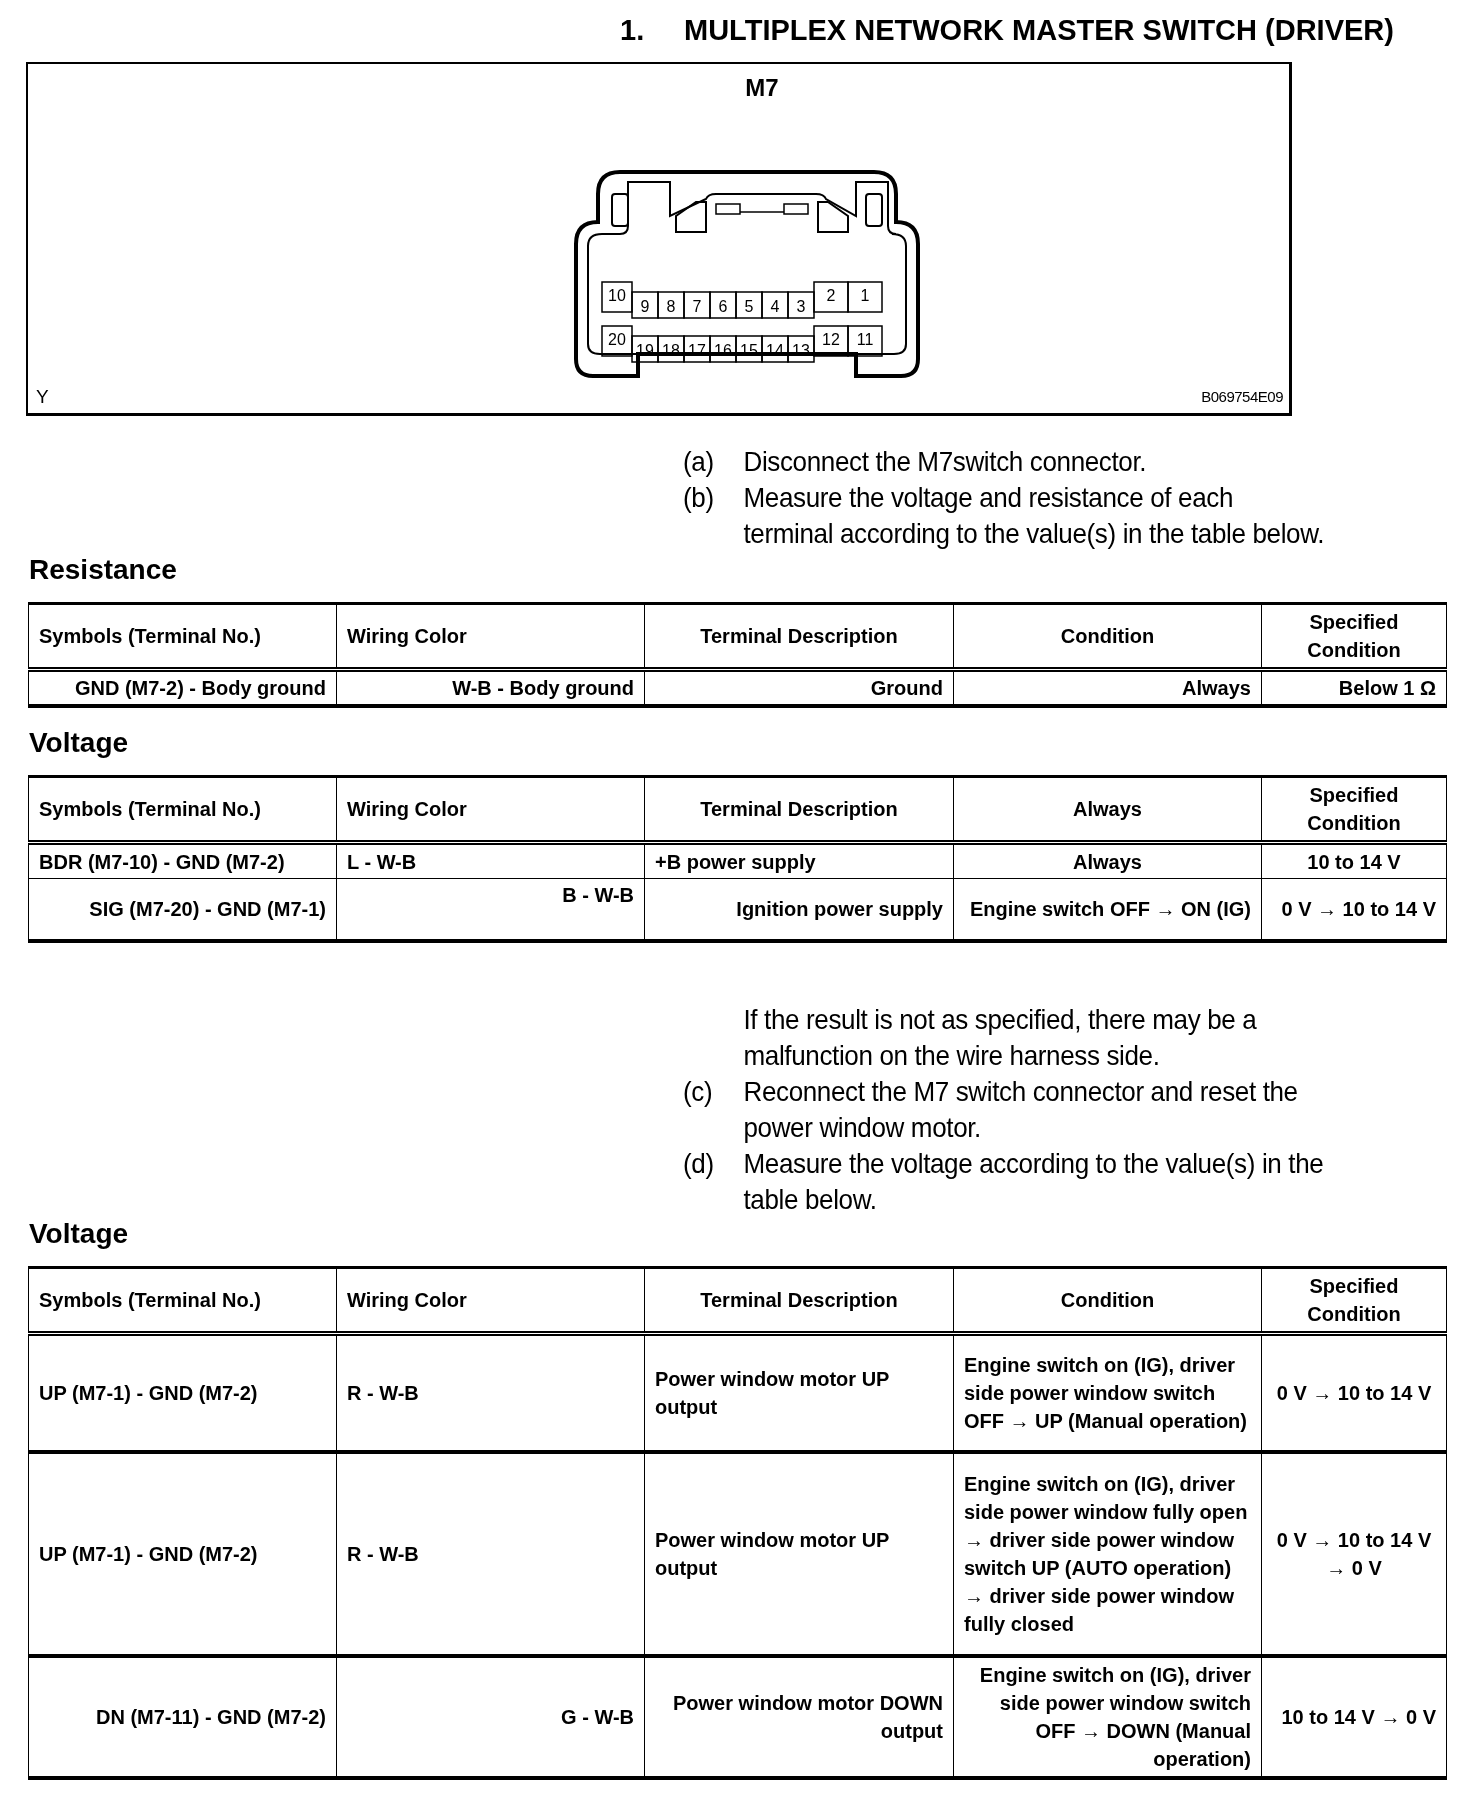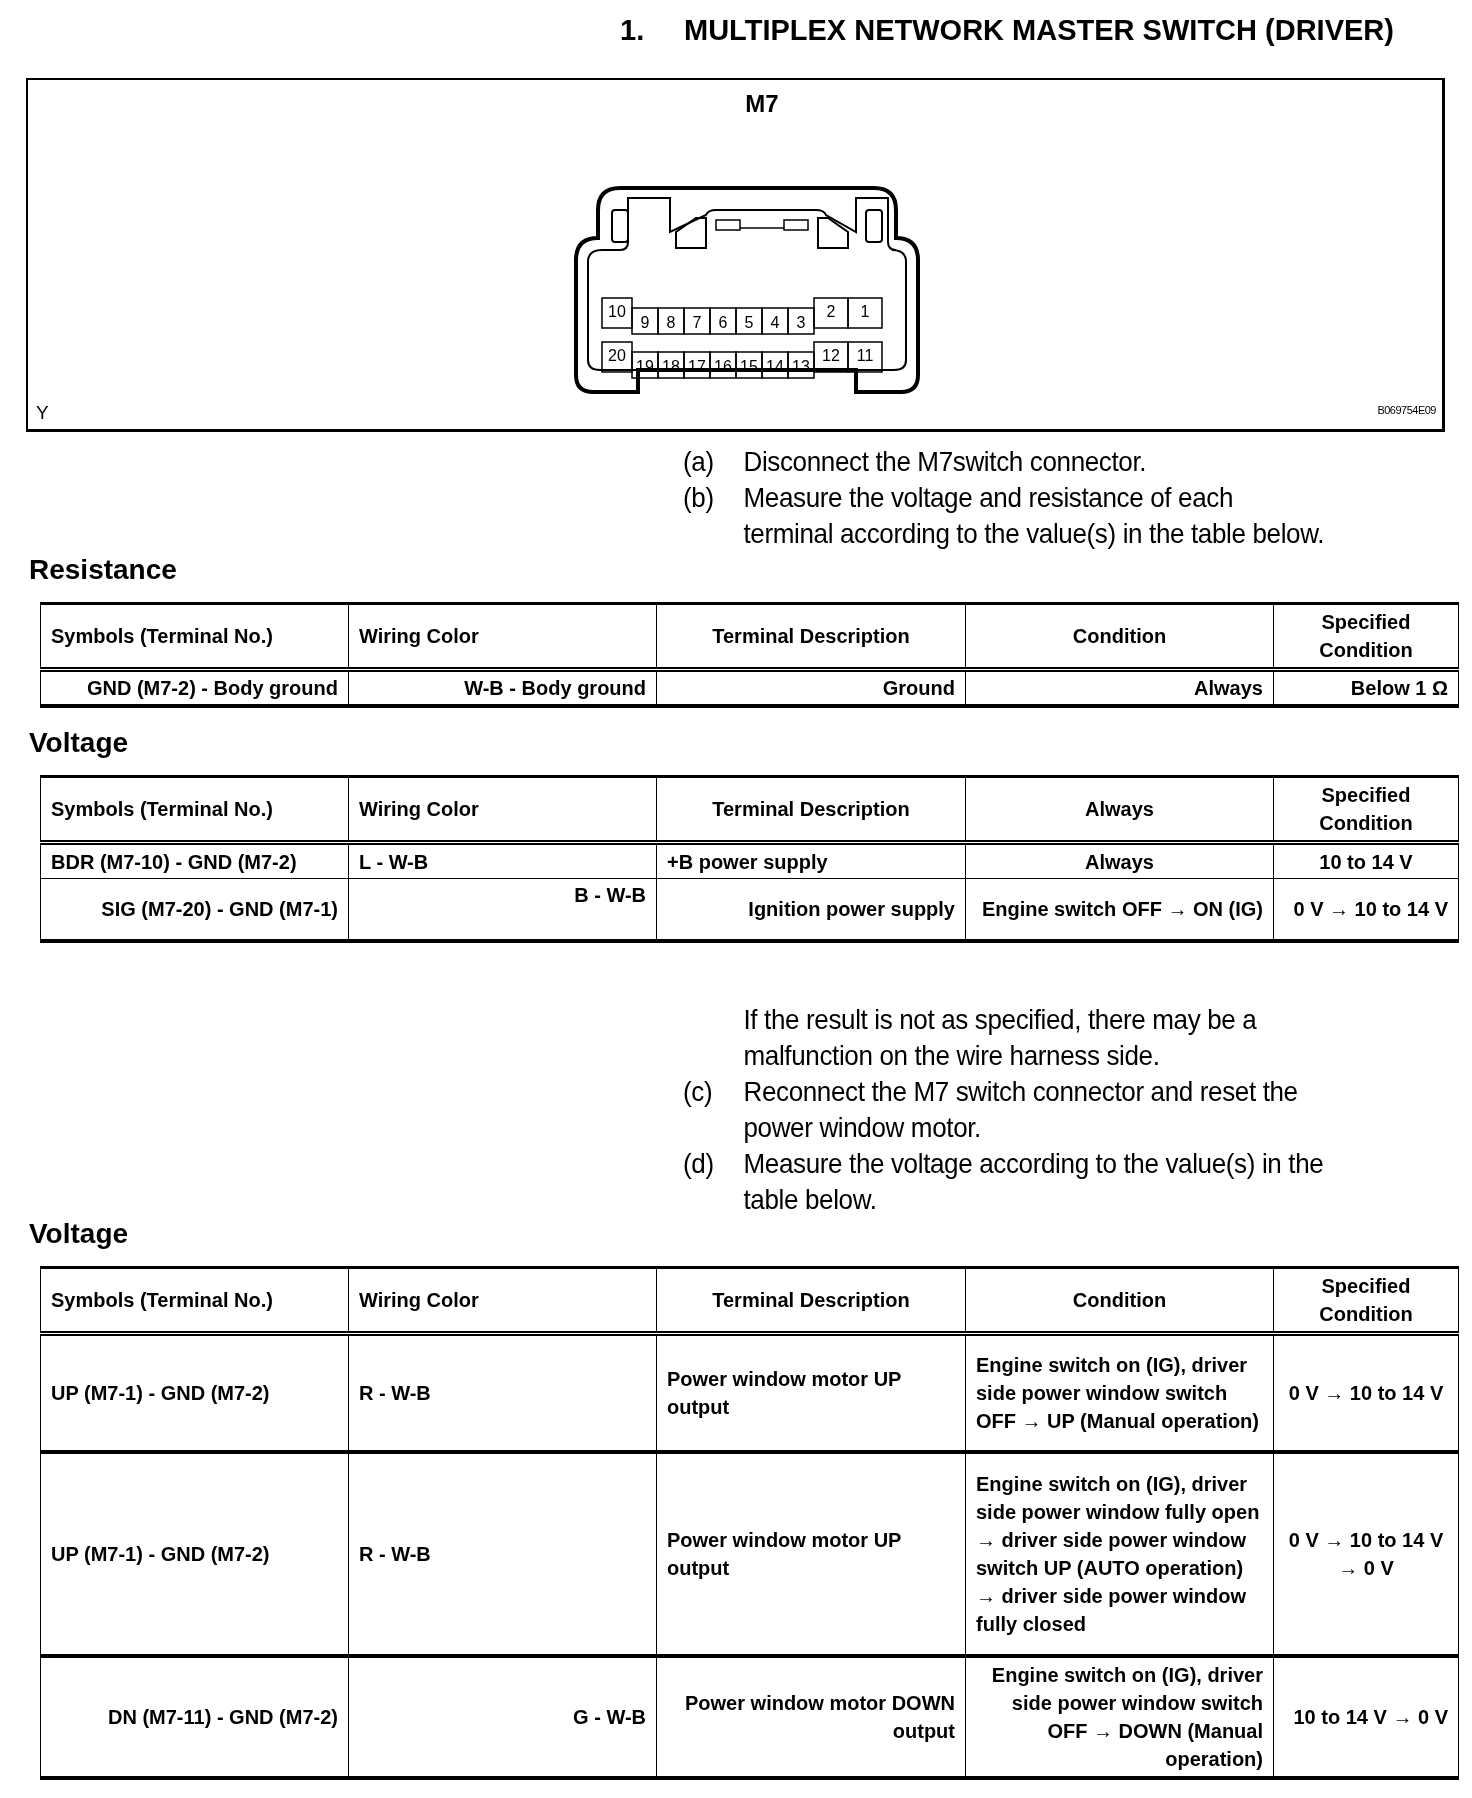--- a/index.html
+++ b/index.html
@@ -11,42 +11,42 @@
 
   
   #title {
     left: 620px; top: 14px; font-size: 29px; font-weight: bold; white-space: nowrap;
     letter-spacing: 0px;
   }
   #title .num { display: inline-block; width: 64px; }
 
   
   #figure {
-    left: 26px; top: 78px; width: 1419px; height: 354px;
+    left: 26px; top: 62px; width: 1266px; height: 354px;
     border: 2px solid #000; border-right-width: 3px; border-bottom-width: 3px; box-sizing: border-box;
   }
   #fig-label { left: 688px; top: 10px; width: 92px; text-align: center; font-size: 24px; font-weight: bold; }
   #fig-y { left: 8px; top: 322px; font-size: 19px; }
-  #fig-code { right: 6px; top: 324px; font-size: 11px; letter-spacing: -0.5px; }
+  #fig-code { right: 6px; top: 324px; font-size: 15px; letter-spacing: -0.5px; }
   #connector { left: 528px; top: 90px; }
 
   
   .step {
     position: absolute; left: 683px; font-size: 28px; line-height: 36px; letter-spacing: -0.4px;
     white-space: nowrap; transform: scaleX(0.93); transform-origin: left top;
   }
   .step .lbl { display: inline-block; width: 65px; }
   .step .txt { display: inline-block; vertical-align: top; }
 
   .section-heading { position: absolute; left: 29px; font-size: 28px; font-weight: bold; }
 
   
   table.spec {
     position: absolute; left: 28px; width: 1418px; border-collapse: collapse; table-layout: fixed;
-    font-size: 20px; font-weight: bold; margin-left: 12px;
+    font-size: 20px; font-weight: bold;
   }
   table.spec col.c1 { width: 308px; }
   table.spec col.c2 { width: 308px; }
   table.spec col.c3 { width: 309px; }
   table.spec col.c4 { width: 308px; }
   table.spec col.c5 { width: 185px; }
   table.spec th, table.spec td {
     border: 1.5px solid #000; padding: 2px 10px; vertical-align: middle; line-height: 28px;
   }
   table.spec thead tr { border-top: 3px solid #000; }

